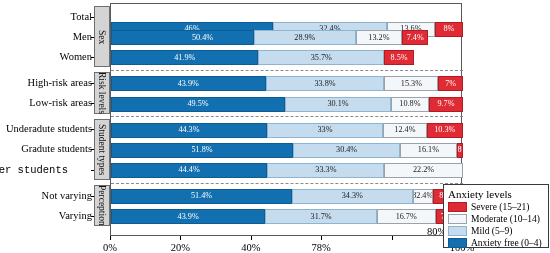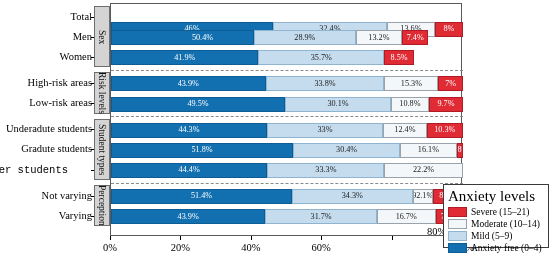--- a/index.html
+++ b/index.html
@@ -95,21 +95,21 @@
 
   
   #legend{
     position:absolute;
     border:1px solid #3a3a3a;
     background:#ffffff;
     box-sizing:border-box;
     padding:3px 4px 3px 4px;
   }
   #legend .lg-title{
-    font-size:15px;
+    font-size:11px;
     margin-bottom:1px;
     white-space:nowrap;
   }
   .lg-row{
     display:flex;align-items:center;
     height:12px;
   }
   .lg-swatch{
     width:19px;height:10px;
     box-sizing:border-box;
@@ -237,21 +237,21 @@
         </div>
       </div>
       <div class="row" style="top: 185px; height: 15px; width: 352px; justify-content: flex-end;">
         <div class="seg free" style="width: 180.928px;">
           <span>51.4%</span>
         </div>
         <div class="seg mild" style="width: 120.736px;">
           <span>34.3%</span>
         </div>
         <div class="seg moderate" style="width: 20.064px;">
-          <span>92.1%</span>
+          <span>82.4%</span>
         </div>
         <div class="seg severe" style="width: 30.272px;">
           <span>8.6%</span>
         </div>
       </div>
       <div class="row" style="top: 205.2px; height: 15px; width: 352px;">
         <div class="seg free" style="width: 154.528px;">
           <span>43.9%</span>
         </div>
         <div class="seg mild" style="width: 111.584px;">
@@ -300,21 +300,21 @@
     <div class="group-box" style="left: 94px; top: 185px; width: 16px; height: 41.2px;">
       <span>Perception</span>
     </div>
     <div class="xtick" style="left: 110px; top: 236px;"></div>
     <div class="xlab" style="left: 110px; top: 242px;">0%</div>
     <div class="xtick" style="left: 180.4px; top: 236px;"></div>
     <div class="xlab" style="left: 180.4px; top: 242px;">20%</div>
     <div class="xtick" style="left: 250.8px; top: 236px;"></div>
     <div class="xlab" style="left: 250.8px; top: 242px;">40%</div>
     <div class="xtick" style="left: 321.2px; top: 236px;"></div>
-    <div class="xlab" style="left: 321.2px; top: 242px;">60%</div>
+    <div class="xlab" style="left: 321.2px; top: 242px;">78%</div>
     <div class="xtick" style="left: 391.6px; top: 236px;"></div>
     <div class="xlab" style="left: 391.6px; top: 226px; margin-left: 45px;">80%</div>
     <div class="xtick" style="left: 462px; top: 236px;"></div>
     <div class="xlab" style="left: 462px; top: 242px;">100%</div>
     <div id="legend" style="left: 443px; top: 184px; width: 106px; height: 64px;">
       <div class="lg-title">Anxiety levels</div>
       <div class="lg-row">
         <div class="lg-swatch severe"></div>
         <div class="lg-text">Severe (15–21)</div>
       </div>

